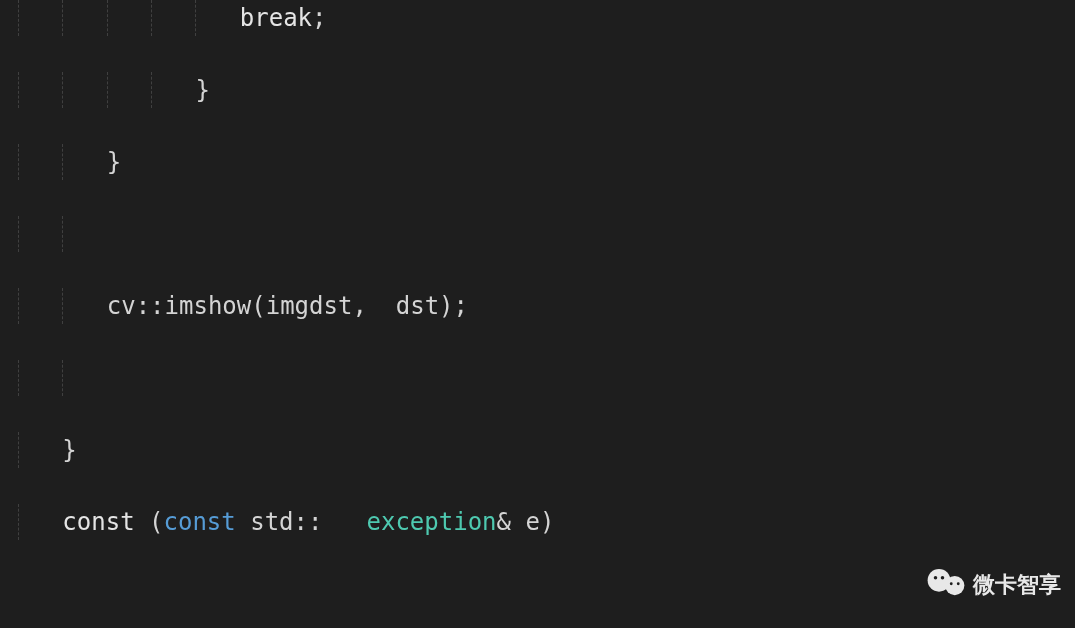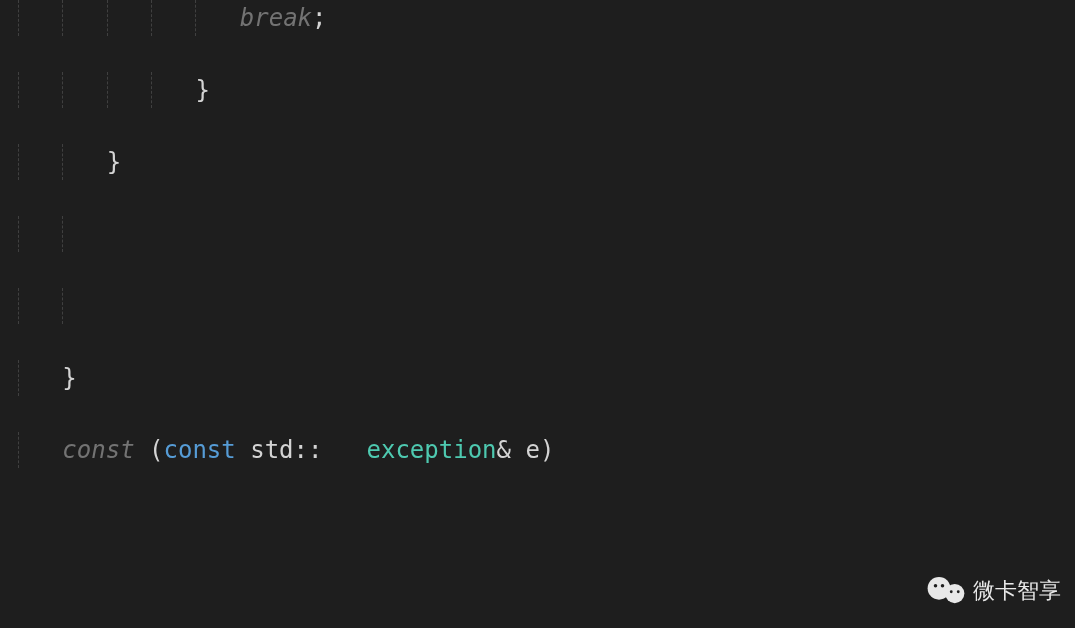--- a/index.html
+++ b/index.html
@@ -20,45 +20,47 @@
   }
   .line { display: block; height: 36px; }
   .guide {
     display: inline-block;
     width: 1px;
     height: 36px;
     border-left: 1px dashed #404040;
     vertical-align: top;
     position: relative;
   }
-  .kw { color: #737373; font-style: italic; }
+  .kw { color: #e5e5e5; }
   .kw2 { color: #569cd6; }
   .type { color: #4ec9b0; margin-left: 44px; }
   .macro { color: #beb7ff; }
   .txt { color: #d4d4d4; }
   .watermark {
     position: absolute;
     right: 14px;
-    bottom: 18px;
+    bottom: 26px;
     display: flex;
-    align-items: flex-start;
+    align-items: center;
     gap: 6px;
     color: #e8e8e8;
     font-size: 22px;
     font-family: "Microsoft YaHei", sans-serif;
+    font-weight: bold;
   }
   .watermark svg { width: 42px; height: 28px; }
 </style>
 </head>
 <body>
 
 <pre class="code-area"><span class="line"><span class="guide"></span>   <span class="guide"></span>   <span class="guide"></span>   <span class="guide"></span>   <span class="guide"></span>   <span class="kw">break</span><span class="txt">;</span></span>
 <span class="line"><span class="guide"></span>   <span class="guide"></span>   <span class="guide"></span>   <span class="guide"></span>   <span class="txt">}</span></span>
 <span class="line"><span class="guide"></span>   <span class="guide"></span>   <span class="txt">}</span></span>
 <span class="line"><span class="guide"></span>   <span class="guide"></span></span>
+<span class="line"><span class="guide"></span>   <span class="guide"></span>   <span class="txt">cv</span><span class="txt">::</span><span class="txt">imshow</span><span class="txt">(</span><span class="txt">imgdst</span><span class="txt">,  </span><span class="txt">dst</span><span class="txt">)</span><span class="txt">;</span></span>
 <span class="line"><span class="guide"></span>   <span class="guide"></span></span>
 <span class="line"><span class="guide"></span>   <span class="txt">}</span></span>
 <span class="line"><span class="guide"></span>   <span class="kw">const</span><span class="txt"> (</span><span class="kw2">const</span><span class="txt"> </span><span class="txt">std</span><span class="txt">::</span><span class="type">exception</span><span class="txt">&amp; e</span><span class="txt">)</span></span>
 
 
 
 
 
 
 

